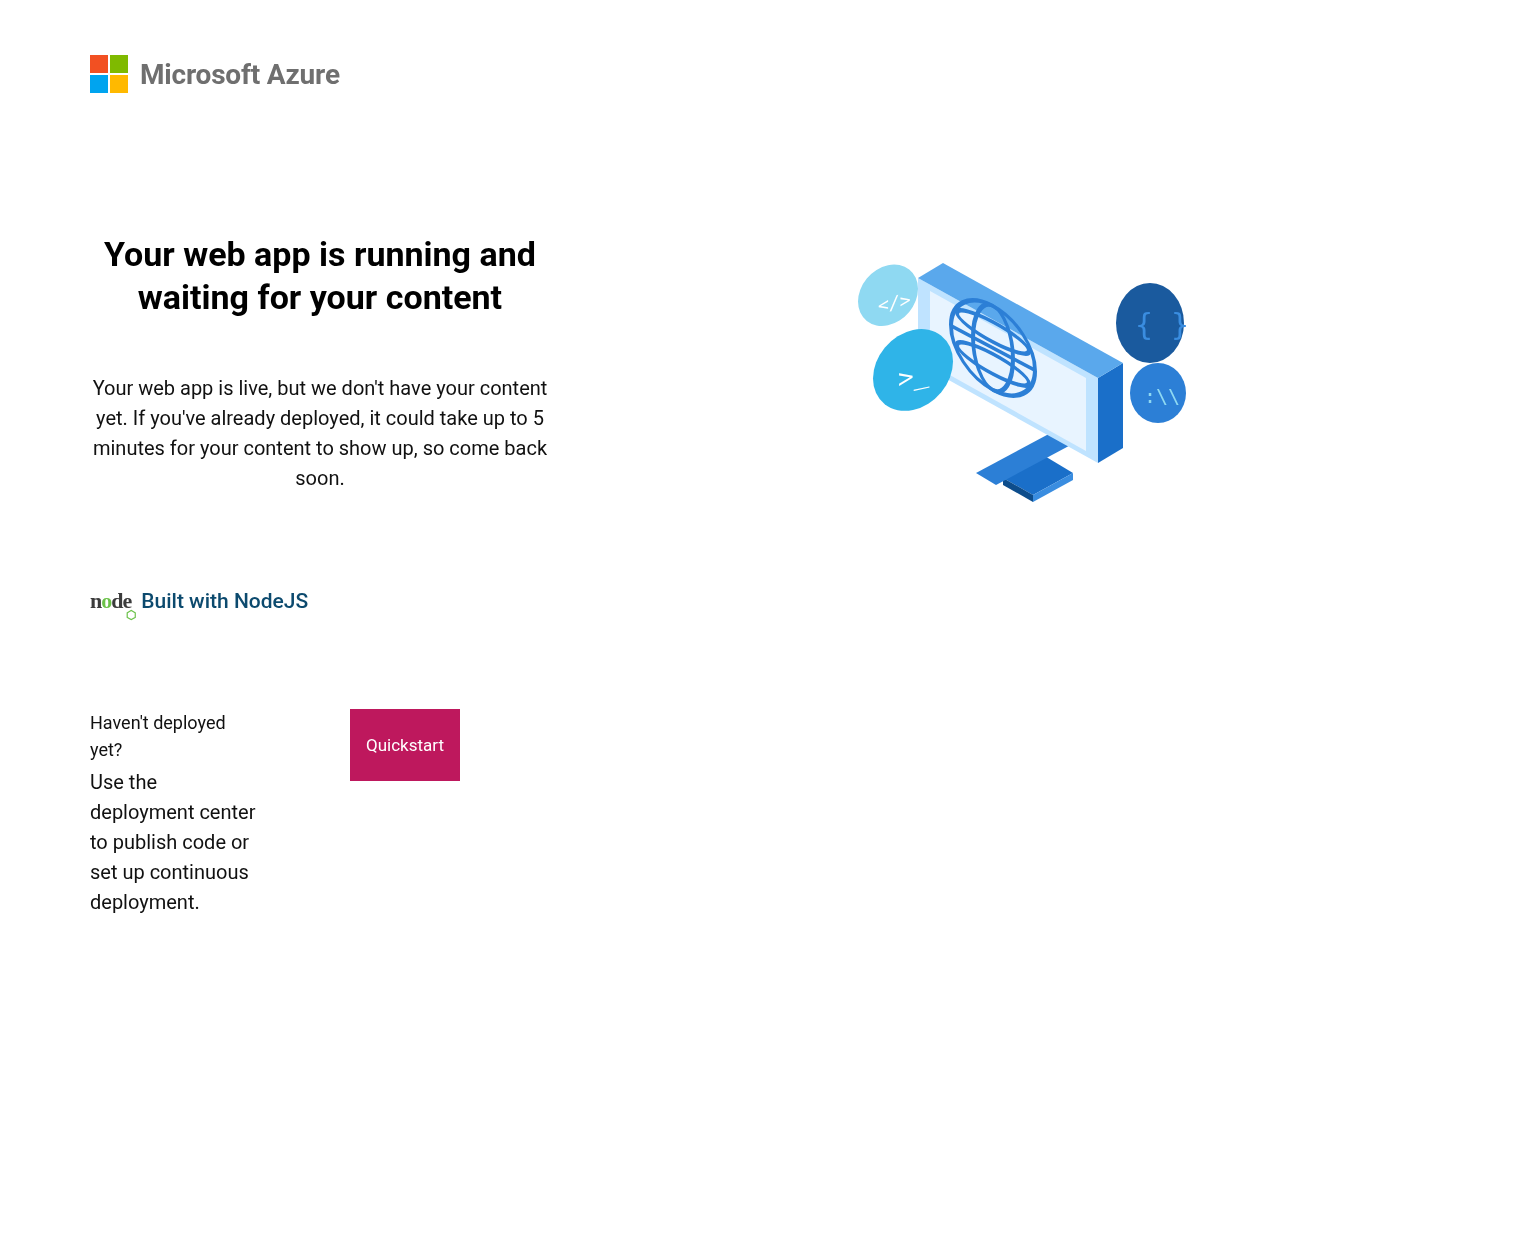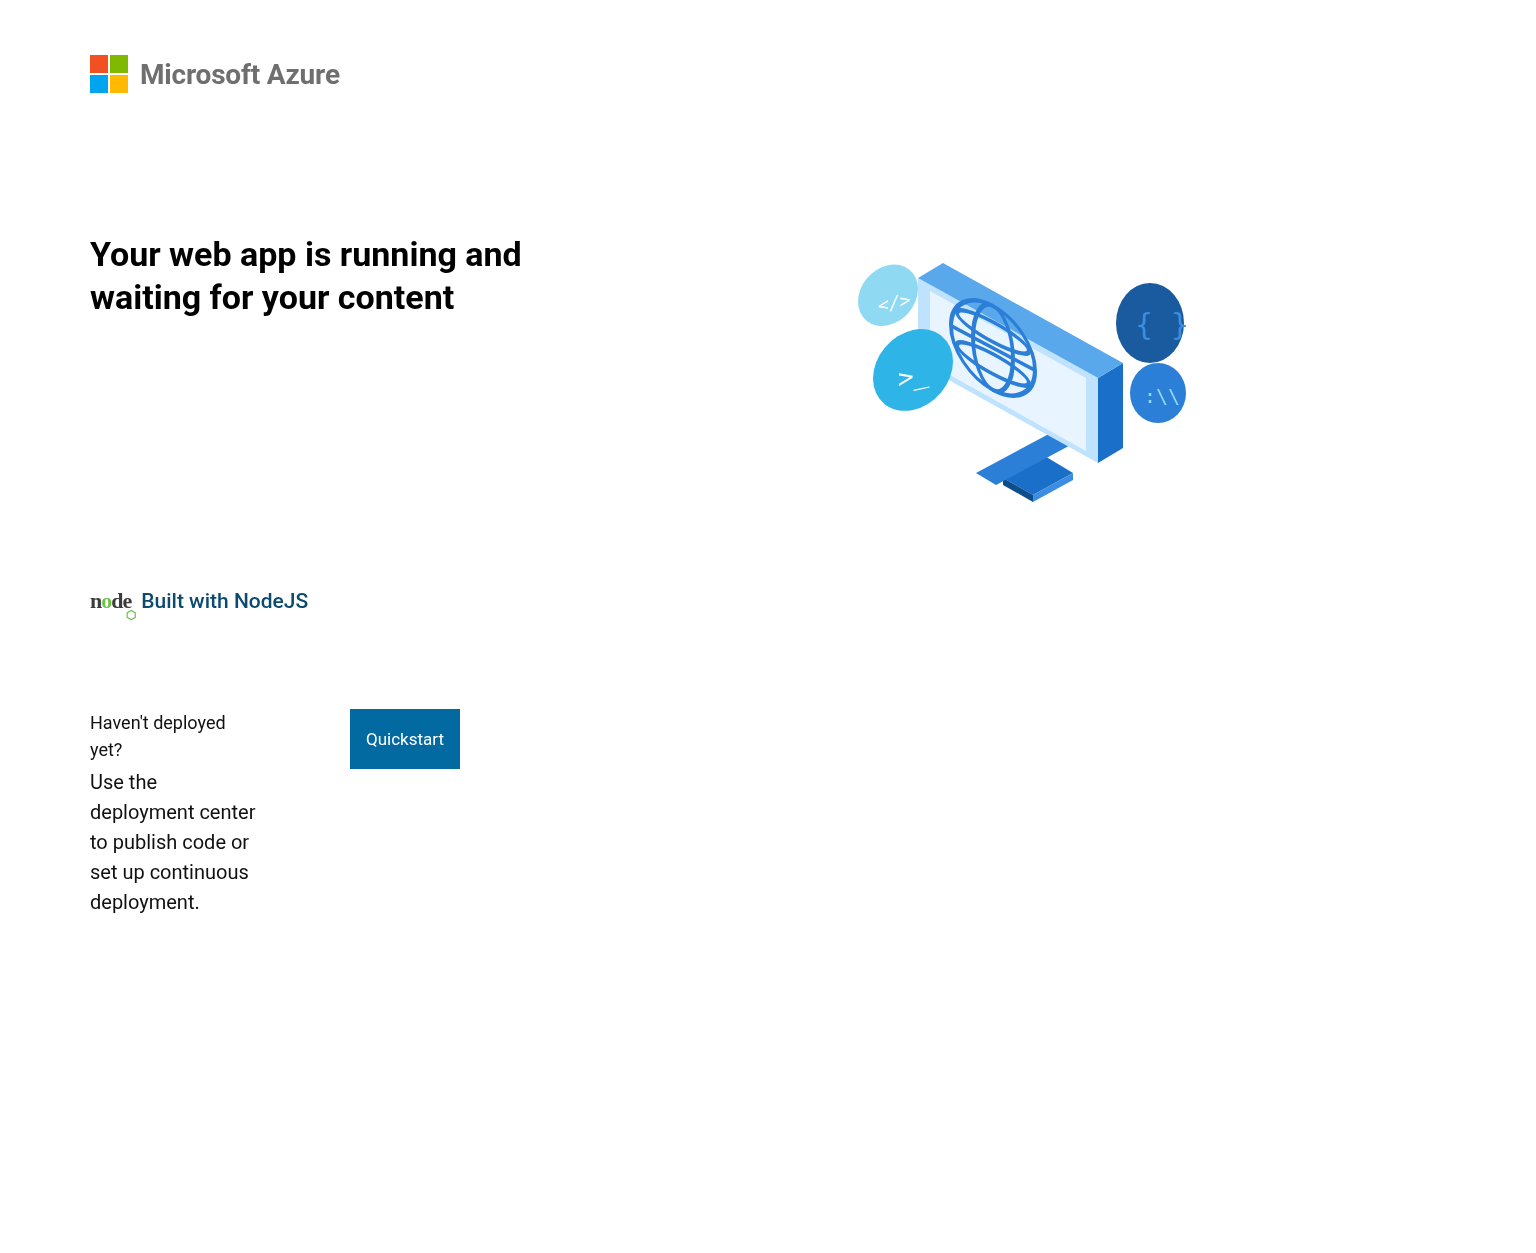--- a/index.html
+++ b/index.html
@@ -34,20 +34,21 @@
       font-size: 28px;
       font-weight: 700;
       color: #6f6f6f;
       letter-spacing: -0.2px;
     }
     .hero {
       display: flex;
       gap: 40px;
       align-items: flex-start;
       margin-bottom: 75px;
+      text-align: center;
     }
     .hero-left {
       flex: 0 0 460px;
     }
     .hero-title {
       font-size: 34px;
       font-weight: 700;
       line-height: 1.25;
       margin-bottom: 55px;
       color: #000;
@@ -110,24 +111,24 @@
       margin-bottom: 4px;
     }
     .card-body {
       font-size: 20px;
       line-height: 1.5;
       color: #111;
       margin-bottom: 14px;
     }
     .btn {
       display: inline-block;
-      background: #0369a1;
+      background: #be185d;
       color: #fff;
       font-size: 17px;
-      padding: 20px 16px;
+      padding: 26px 16px;
       border: none;
       cursor: pointer;
       font-family: inherit;
     }
   </style>
 </head>
 <body>
 
 <div class="header">
   <div class="ms-logo">
@@ -135,20 +136,21 @@
       <div class="sq2"></div>
       <div class="sq3"></div>
       <div class="sq4"></div>
   </div>
   <div class="brand">Microsoft Azure</div>
 </div>
 
 <div class="hero">
   <div class="hero-left">
     <h1 class="hero-title">Your web app is running and waiting for your content</h1>
+    <p class="hero-body">Your web app is live, but we don't have your content yet. If you've already deployed, it could take up to 5 minutes for your content to show up, so come back soon.</p>
   </div>
   <div class="hero-right">
     <svg class="illustration" viewBox="0 0 380 280">
 
       <polygon points="175,245 215,222 245,240 205,262" fill="#1a6fc9"></polygon>
       <polygon points="175,245 175,252 205,269 205,262" fill="#0d4d8c"></polygon>
       <polygon points="205,262 205,269 245,247 245,240" fill="#3a8de0"></polygon>
 
       <polygon points="148,240 260,180 280,192 168,252" fill="#2c7fd6"></polygon>
 

